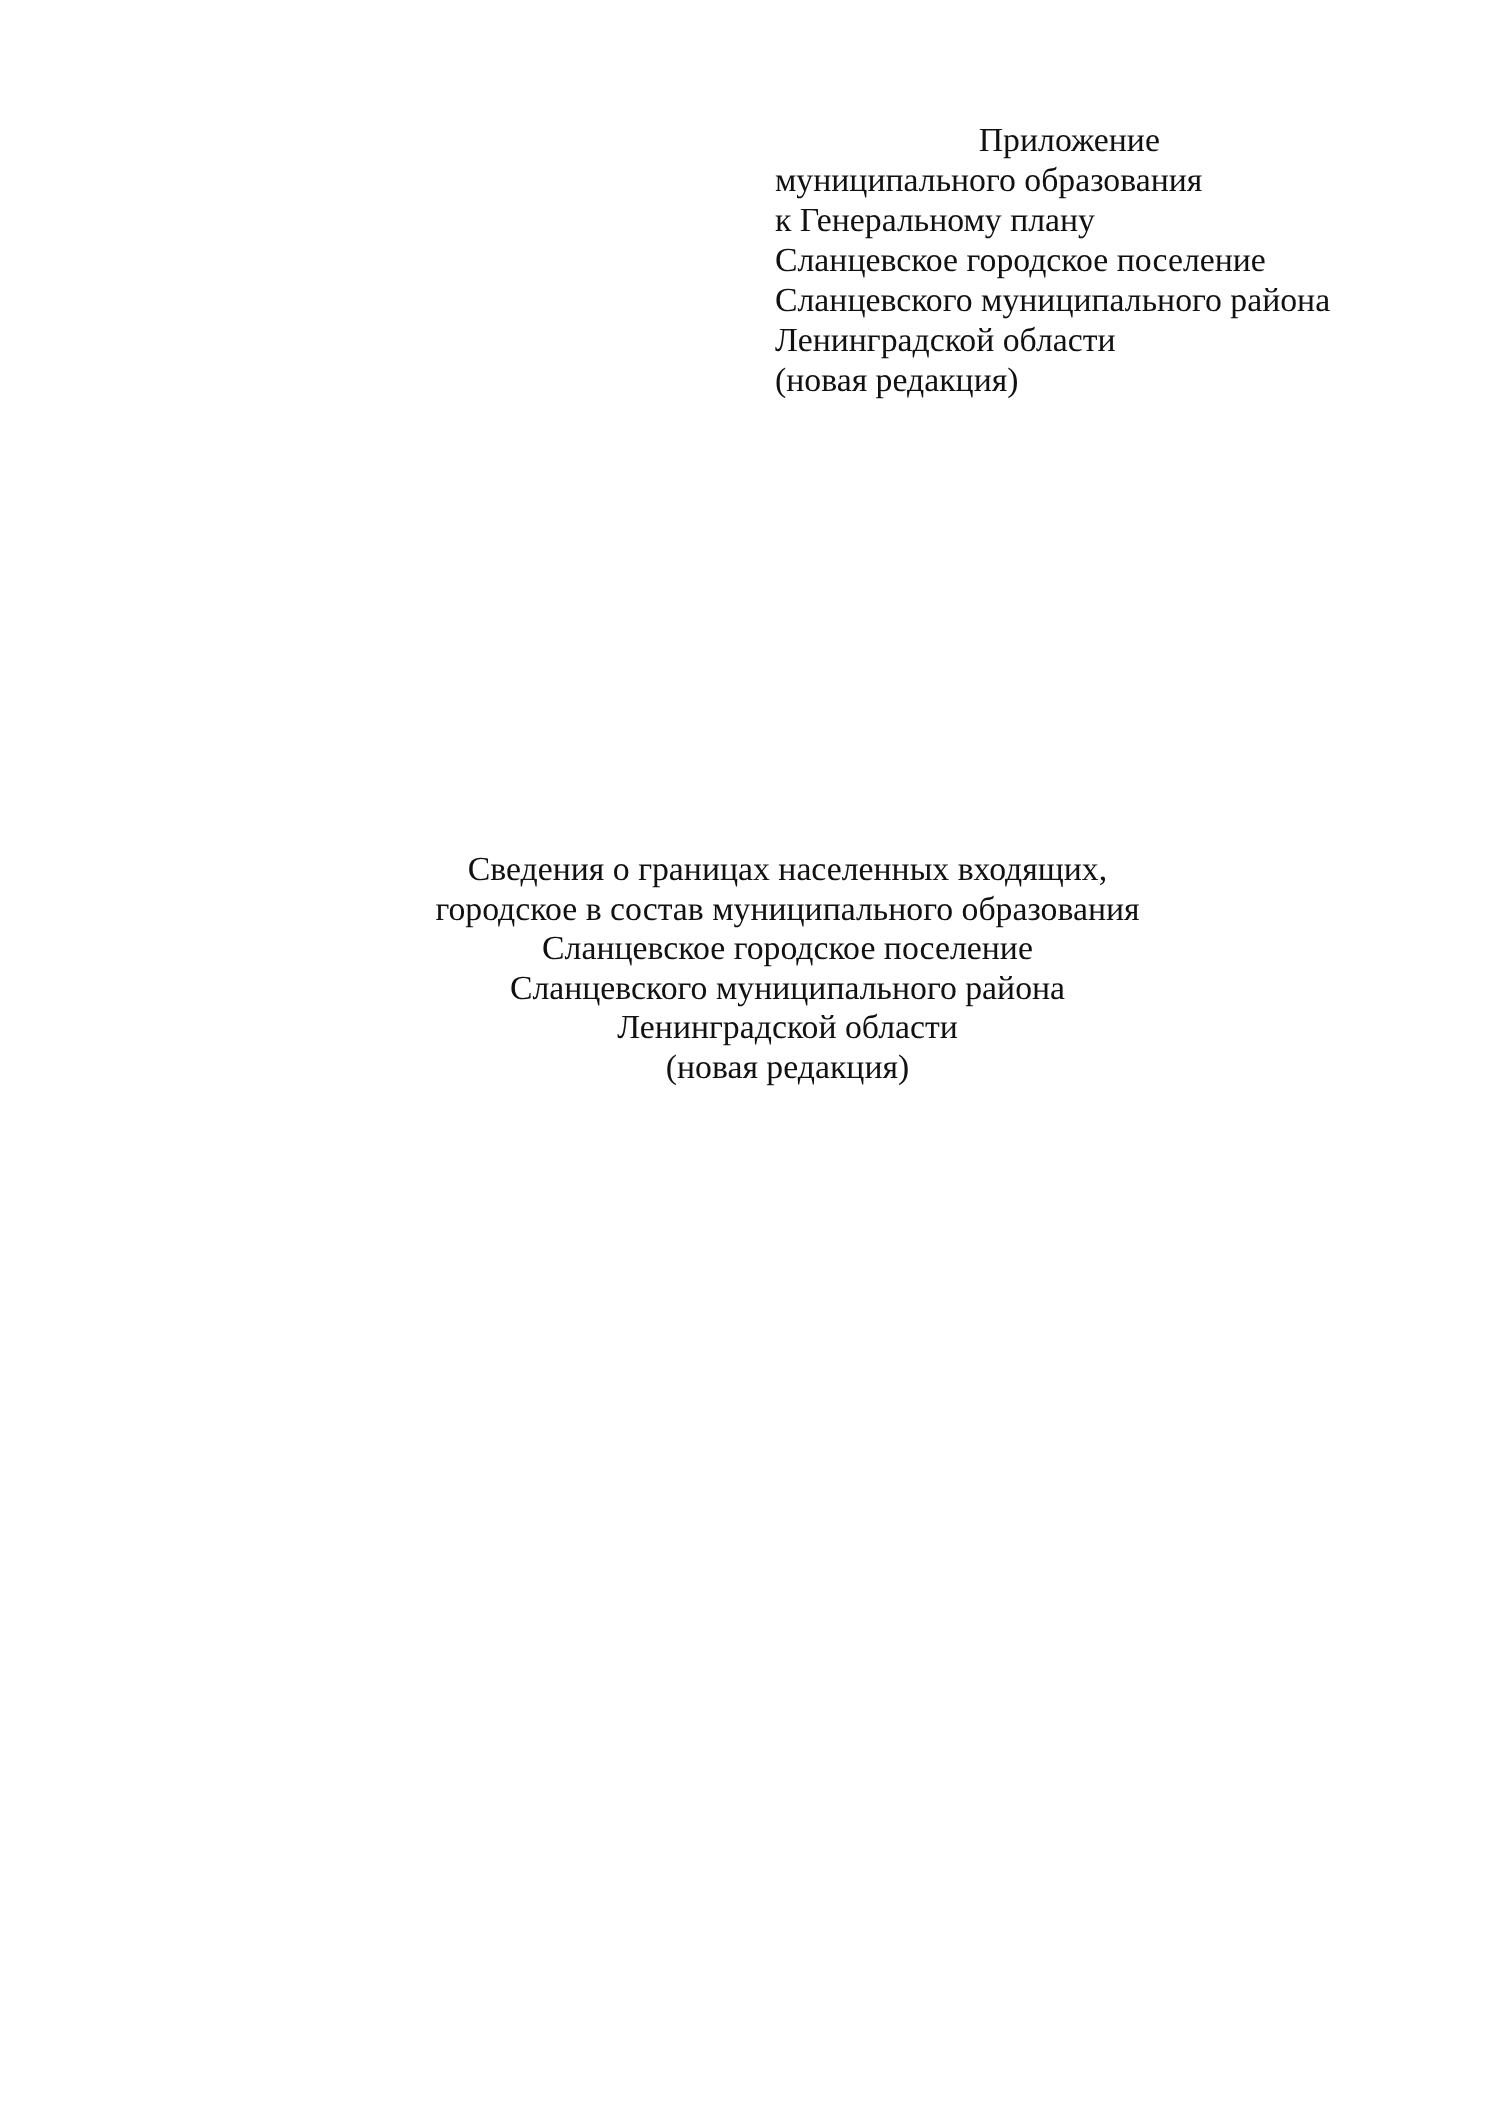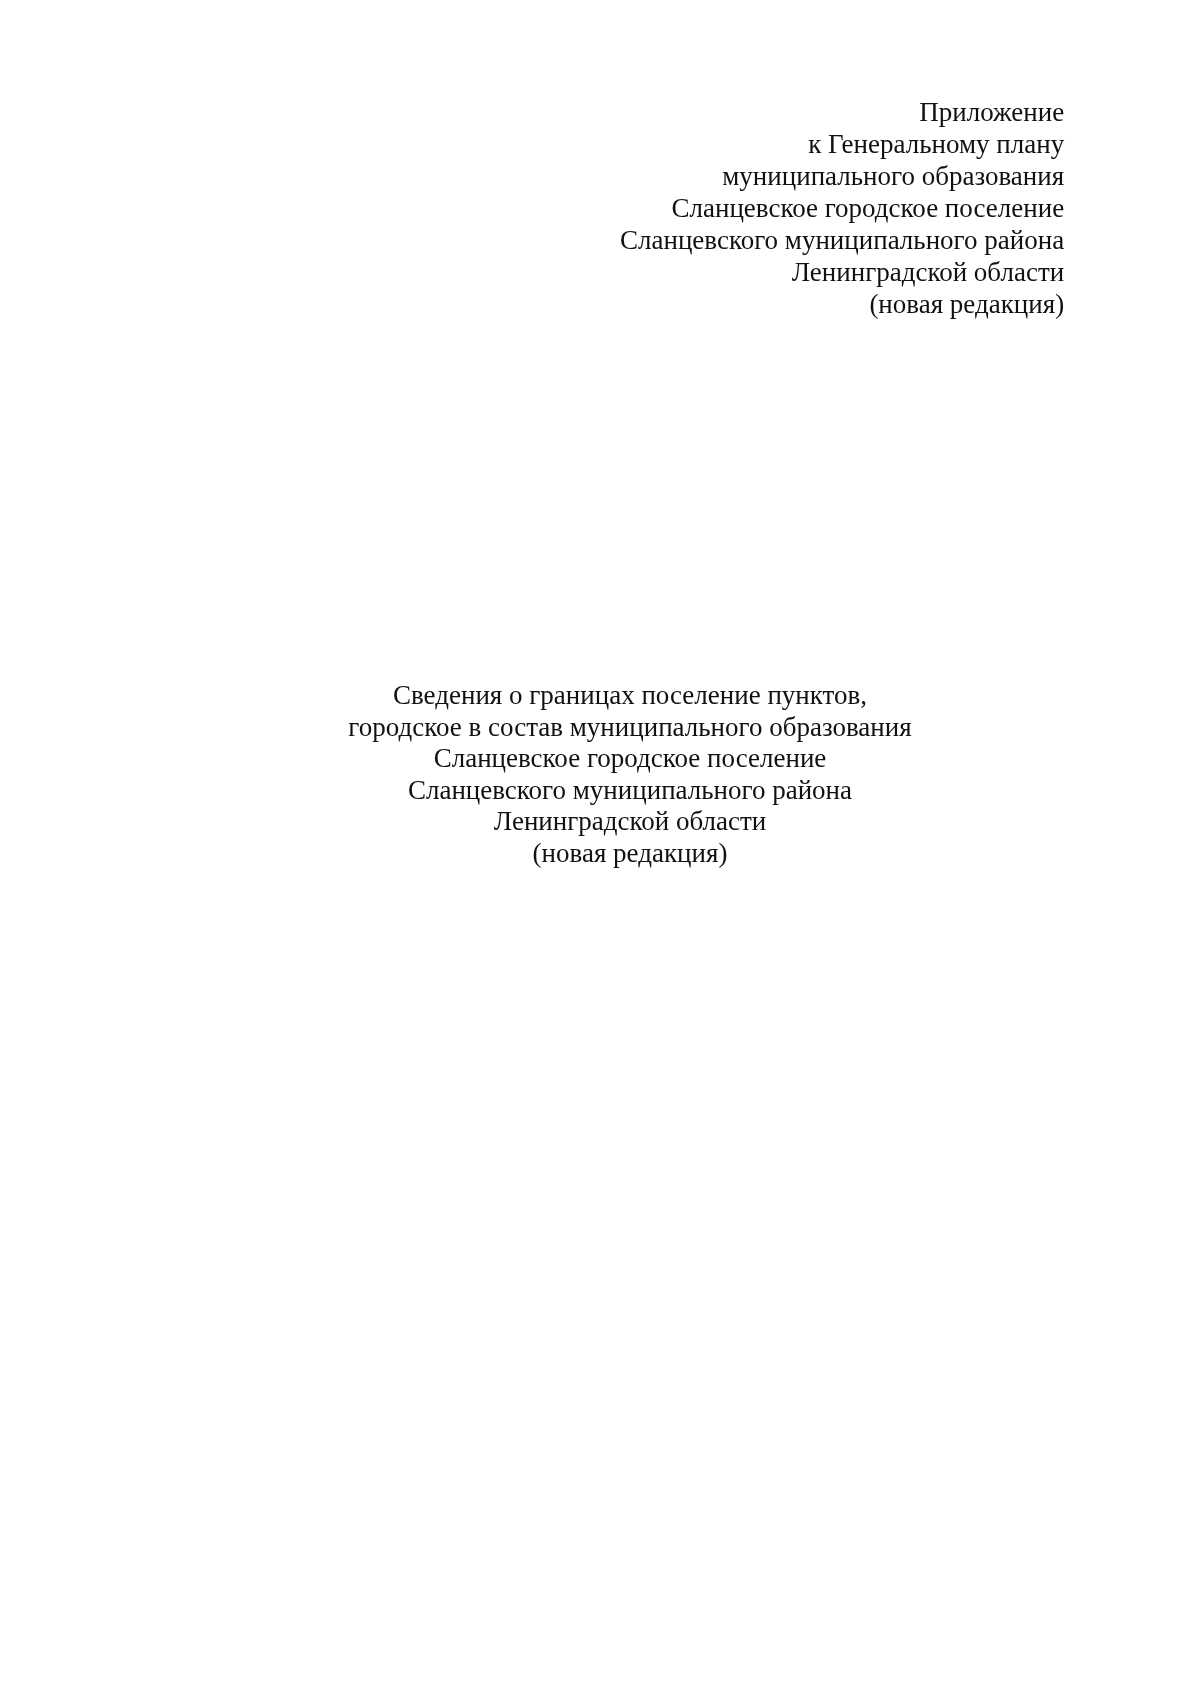--- a/index.html
+++ b/index.html
@@ -1,37 +1,37 @@
 <!DOCTYPE html>
 <html><head>
   <meta charset="utf-8">
   <style>
     html, body { margin: 0; padding: 0; background: #ffffff; }
     body { width: 1200px; height: 1694px; position: relative; overflow: hidden;
            font-family: "Liberation Serif", "DejaVu Serif", serif; color: #111111; }
-    .appendix { position: absolute; left: 620px; top: 96px; font-size: 27px; line-height: 32px; text-align: right; }
+    .appendix { position: absolute; left: 620px; top: 96px; font-size: 27px; line-height: 32px; }
     .appendix .line { display: block; white-space: nowrap; }
     .appendix .first { padding-left: 163px; }
     .title-block { position: absolute; left: 300px; width: 660px; top: 680px;
                    text-align: center; font-size: 27px; line-height: 31.5px; }
     .title-block .line { display: block; white-space: nowrap; }
   </style>
 </head>
 <body>
 
 <div class="appendix">
   <span class="line first">Приложение</span>
+  <span class="line">муниципального образования</span>
   <span class="line">к Генеральному плану</span>
-  <span class="line">муниципального образования</span>
   <span class="line">Сланцевское городское поселение</span>
   <span class="line">Сланцевского муниципального района</span>
   <span class="line">Ленинградской области</span>
   <span class="line">(новая редакция)</span>
 </div>
 
 <div class="title-block">
-  <span class="line">Сведения о границах поселение пунктов,</span>
+  <span class="line">Сведения о границах населенных входящих,</span>
   <span class="line">городское в состав муниципального образования</span>
   <span class="line">Сланцевское городское поселение</span>
   <span class="line">Сланцевского муниципального района</span>
   <span class="line">Ленинградской области</span>
   <span class="line">(новая редакция)</span>
 </div>
 
 </body></html>

